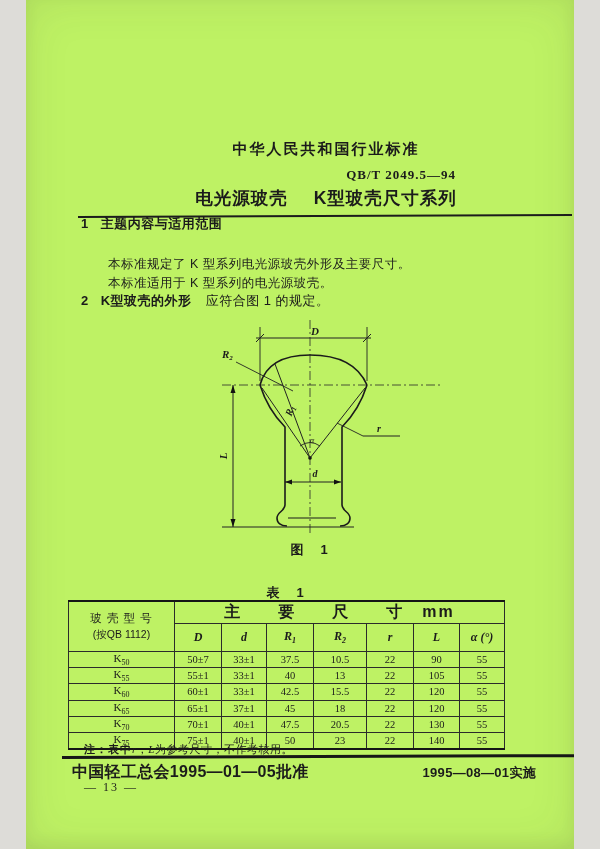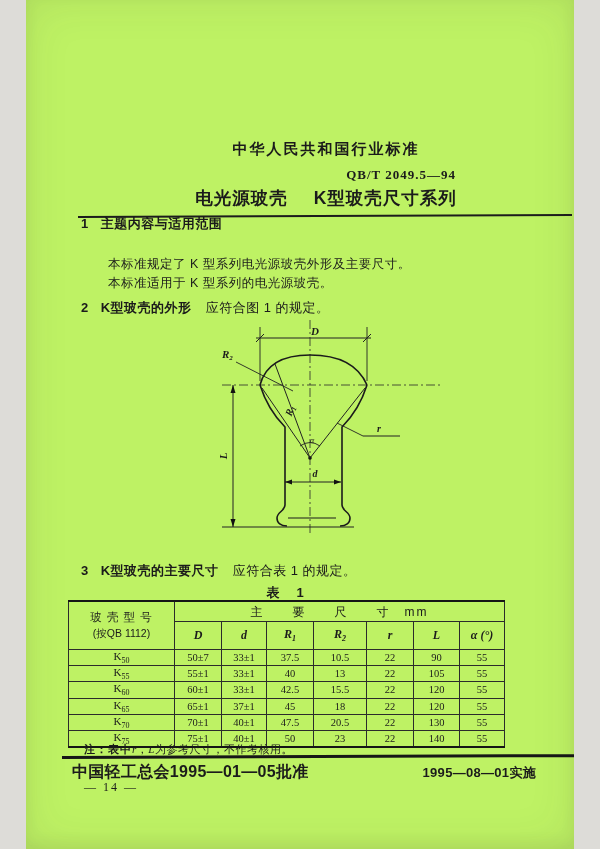--- a/index.html
+++ b/index.html
@@ -39,21 +39,21 @@
     border-collapse:collapse; table-layout:fixed; }
   table.dims th, table.dims td {
     border:1px solid #2b2b2b; text-align:center; vertical-align:middle;
     font-weight:normal; padding:0; }
   table.dims { border-top:2.5px solid #151515; border-bottom:2.5px solid #151515; }
   tr.hdr1 { height:20px; }
   tr.hdr2 { height:28px; }
   tr.datarow { height:15.3px; }
   .model-head { font-size:11.5px; font-weight:bold; letter-spacing:1px; line-height:1.5; }
   .model-head .sub-line { display:block; font-weight:normal; font-size:10.5px; letter-spacing:0; }
-  .dims-span { font-size:12px; font-weight:normal; letter-spacing:2px; }
+  .dims-span { font-size:16px; font-weight:bold; letter-spacing:2px; }
   .dim-h { font-family:"Liberation Serif", serif; font-style:italic;
     font-size:12px; font-weight:bold !important; }
   td.model-cell { font-family:"Liberation Serif", serif; font-size:11px; }
   td.val-cell { font-family:"Liberation Serif", serif; font-size:10.5px; }
   sub { font-size:8px; }
 
   .note { top:742px; left:58px; font-size:11px; letter-spacing:.5px; }
   .note b { letter-spacing:1px; }
   .footer-rule { top:755px; left:36px; width:528px; height:3px; background:#161616;
     transform:rotate(-.2deg); }
@@ -73,21 +73,21 @@
     <span>电光源玻壳</span><span class="gap"></span><span>K型玻壳尺寸系列</span>
   </div>
   <div class="abs title-rule"></div>
 
   <div class="abs sec-head" style="top:215px;">
     <span class="no">1</span><span>主题内容与适用范围</span>
   </div>
   <div class="abs para" style="top:256px;">本标准规定了 K 型系列电光源玻壳外形及主要尺寸。</div>
   <div class="abs para" style="top:275px;">本标准适用于 K 型系列的电光源玻壳。</div>
 
-  <div class="abs sec-head" style="top:299px;">
+  <div class="abs sec-head" style="top:292px;">
     <span class="no">2</span><span>K型玻壳的外形</span><span class="tail">应符合图 1 的规定。</span>
   </div>
 
   <div class="abs fig-wrap">
     <svg class="fig-svg" width="260" height="226" viewBox="0 0 260 226">
 
       <line x1="114" y1="8" x2="114" y2="222" stroke="#2a2a2a" stroke-width=".8" stroke-dasharray="9 3 2 3"></line>
       <line x1="26" y1="73" x2="244" y2="73" stroke="#2a2a2a" stroke-width=".8" stroke-dasharray="9 3 2 3"></line>
 
       <line x1="64" y1="15" x2="64" y2="69" stroke="#222" stroke-width=".9"></line>
@@ -128,24 +128,22 @@
       <path d="M 145 170 l -7 -2.5 l 0 5 z" fill="#111"></path>
       <text x="119" y="165" font-size="10" font-weight="bold" text-anchor="middle">d</text>
 
       <line x1="26" y1="215" x2="158" y2="215" stroke="#222" stroke-width="1"></line>
       <line x1="37" y1="73" x2="37" y2="215" stroke="#222" stroke-width="1"></line>
       <path d="M 37 73 l -2.5 8 l 5 0 z" fill="#111"></path>
       <path d="M 37 215 l -2.5 -8 l 5 0 z" fill="#111"></path>
       <text transform="translate(31,144) rotate(-90)" font-size="11" font-weight="bold" text-anchor="middle">L</text>
     </svg>
   </div>
-
-  <div class="abs sec-head" style="top:562px;">
-    <span class="no">3</span><span>K型玻壳的主要尺寸</span><span class="tail">应符合表 1 的规定。</span>
-  </div>
+  <div class="abs fig-caption">图　1</div>
+
 
   <div class="abs tbl-caption">表　1</div>
   <table class="dims">
     <colgroup>
       <col style="width:106px">
         <col style="width:47px">
         <col style="width:45px">
       <col style="width:47px">
         <col style="width:53px">
         <col style="width:47px">
@@ -236,14 +234,14 @@
       </tbody>
   </table>
 
   <div class="abs note">
     <b>注：表中</b><span class="serifit">r</span><span>，</span><span class="serifit">L</span><span>为参考尺寸，不作考核用。</span>
   </div>
 
   <div class="abs footer-rule"></div>
   <div class="abs approval">中国轻工总会1995—01—05批准</div>
   <div class="abs impl">1995—08—01实施</div>
-  <div class="abs pageno">— 14 —</div>
+  <div class="abs pageno">— 13 —</div>
 </div>
 
 </body></html>

